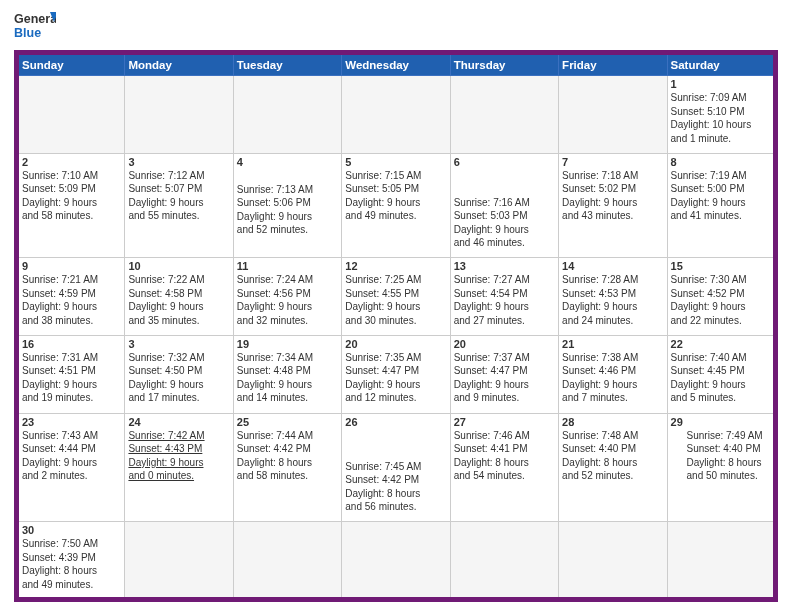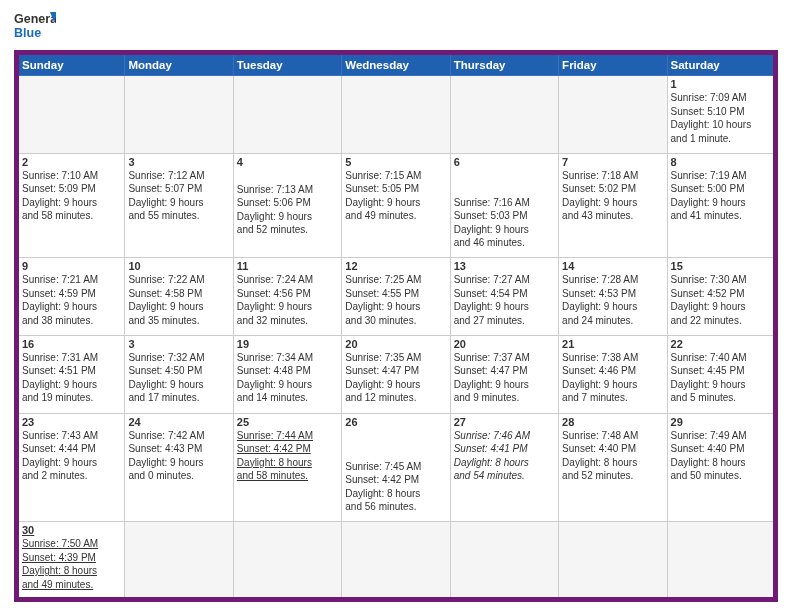--- a/index.html
+++ b/index.html
@@ -77,21 +77,20 @@
       display: block;
       margin-bottom: 1px;
     }
     .day-info {
       font-size: 10px;
       color: #333;
       line-height: 1.35;
     }
     .last-week td {
       height: 60px;
-      text-decoration: underline;
     }
   </style>
 </head>
 <body>
 
 <div class="page">
   <div class="header">
     <div class="logo">
     <svg width="42" height="34" viewBox="0 0 42 34" xmlns="http://www.w3.org/2000/svg">
       <text x="0" y="13" font-size="12.5" font-weight="bold" fill="#333" font-family="Arial, sans-serif">General</text>
@@ -289,56 +288,56 @@
         <tr>
           <td>
             <span class="day-num">23</span>
             <div class="day-info" style="white-space: pre-line;">Sunrise: 7:43 AM
 Sunset: 4:44 PM
 Daylight: 9 hours
 and 2 minutes.</div>
           </td>
           <td>
             <span class="day-num">24</span>
-            <div class="day-info" style="white-space: pre-line;">Sunrise: 7:42 AM
+            <div class="day-info" style="white-space: pre-line; text-decoration: underline;">Sunrise: 7:42 AM
 Sunset: 4:43 PM
 Daylight: 9 hours
 and 0 minutes.</div>
           </td>
           <td>
             <span class="day-num">25</span>
-            <div class="day-info" style="white-space: pre-line; text-decoration: underline;">Sunrise: 7:44 AM
+            <div class="day-info" style="white-space: pre-line;">Sunrise: 7:44 AM
 Sunset: 4:42 PM
 Daylight: 8 hours
 and 58 minutes.</div>
           </td>
           <td>
             <span class="day-num">26</span>
             <div class="day-info" style="white-space: pre-line; margin-top: 32px;">Sunrise: 7:45 AM
 Sunset: 4:42 PM
 Daylight: 8 hours
 and 56 minutes.</div>
           </td>
           <td>
             <span class="day-num">27</span>
-            <div class="day-info" style="white-space: pre-line; font-style: italic;">Sunrise: 7:46 AM
+            <div class="day-info" style="white-space: pre-line;">Sunrise: 7:46 AM
 Sunset: 4:41 PM
 Daylight: 8 hours
 and 54 minutes.</div>
           </td>
           <td>
             <span class="day-num">28</span>
             <div class="day-info" style="white-space: pre-line;">Sunrise: 7:48 AM
 Sunset: 4:40 PM
 Daylight: 8 hours
 and 52 minutes.</div>
           </td>
           <td>
             <span class="day-num">29</span>
-            <div class="day-info" style="white-space: pre-line;">Sunrise: 7:49 AM
+            <div class="day-info" style="white-space: pre-line; margin-left: 16px;">Sunrise: 7:49 AM
 Sunset: 4:40 PM
 Daylight: 8 hours
 and 50 minutes.</div>
           </td>
         </tr>
         <tr class="last-week">
           <td>
             <span class="day-num">30</span>
             <div class="day-info" style="white-space: pre-line;">Sunrise: 7:50 AM
 Sunset: 4:39 PM

